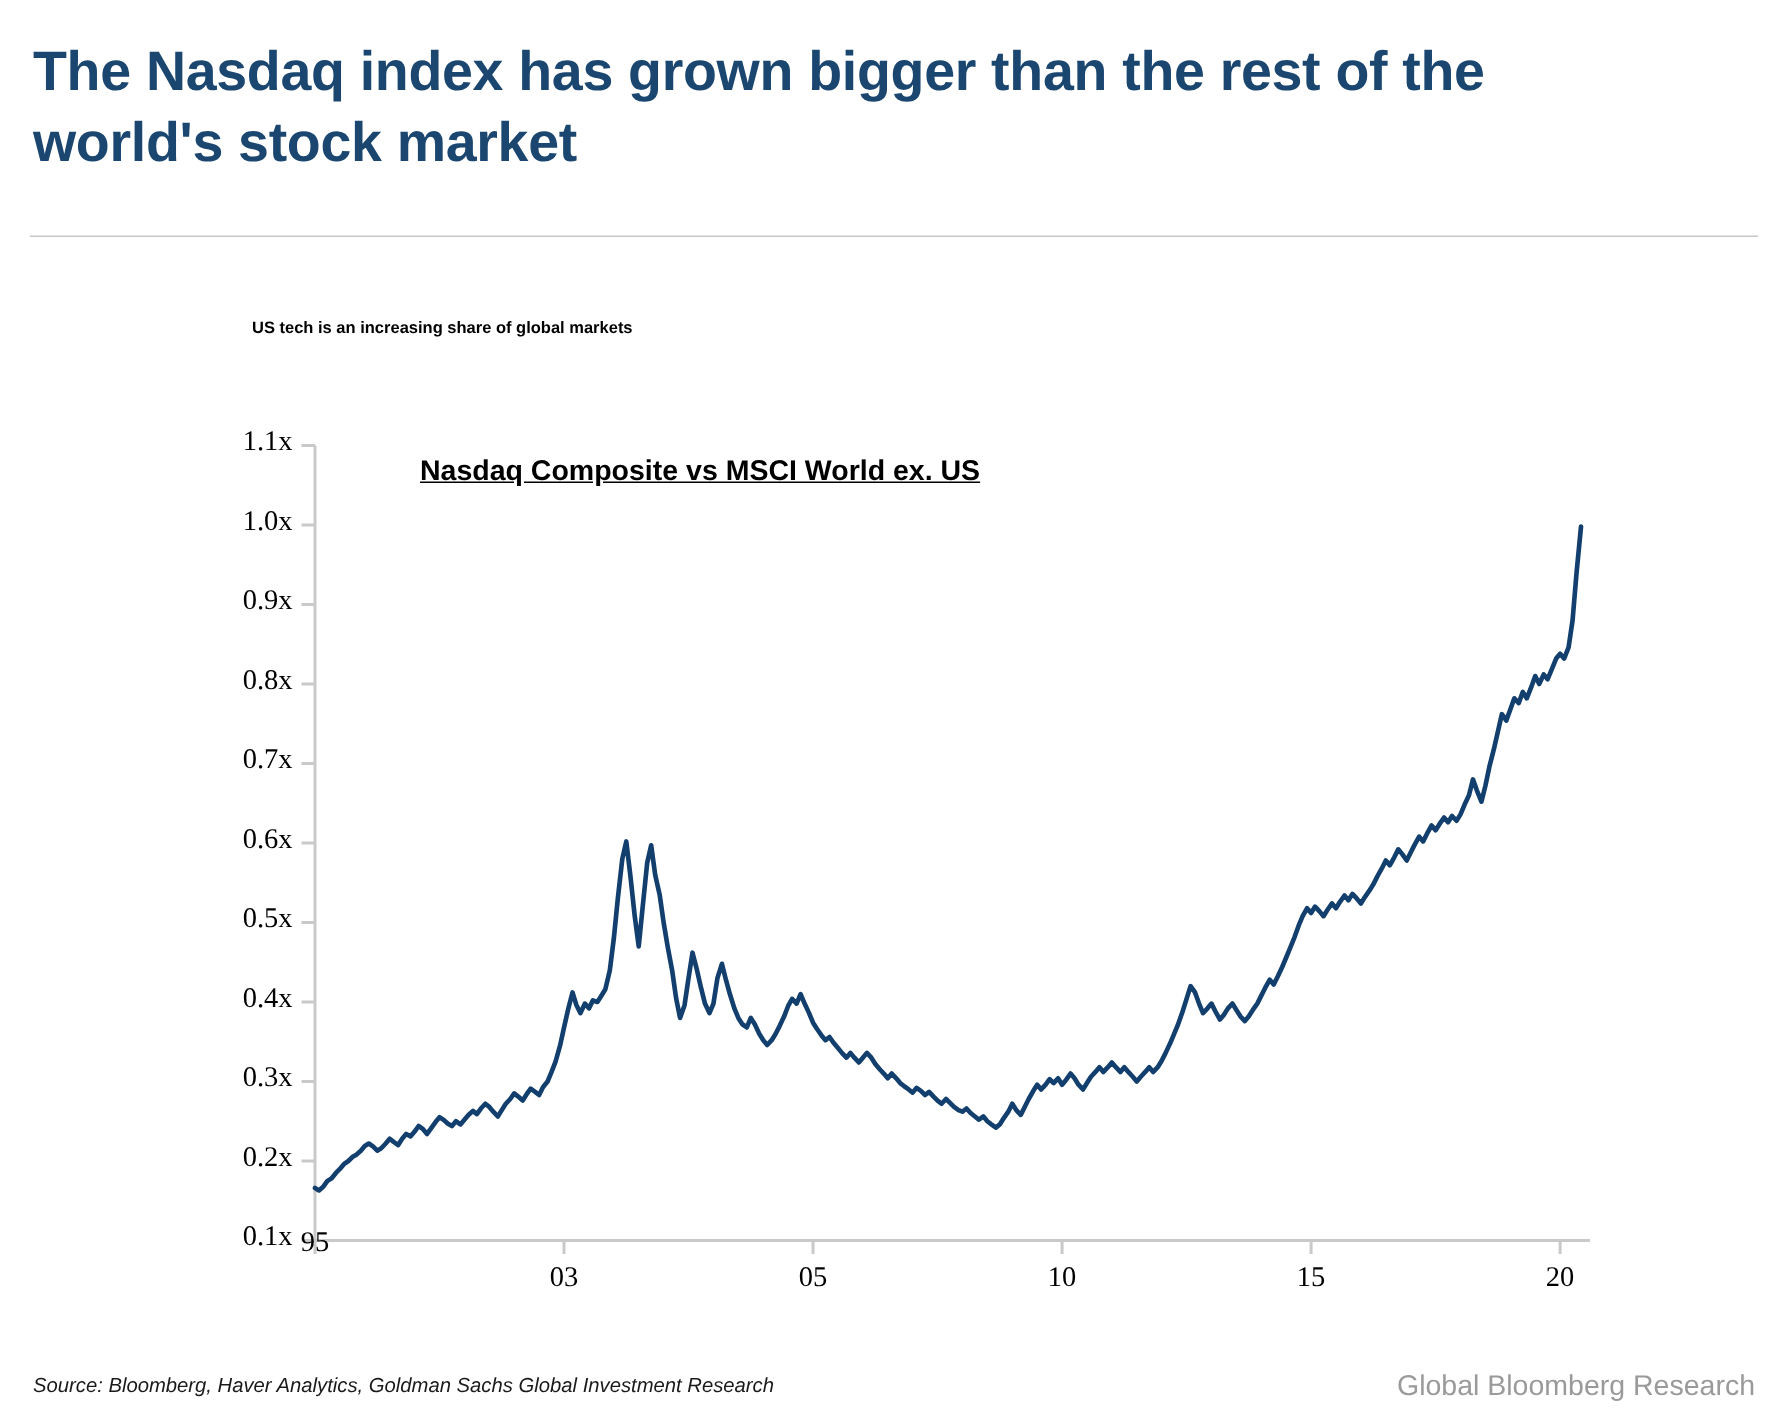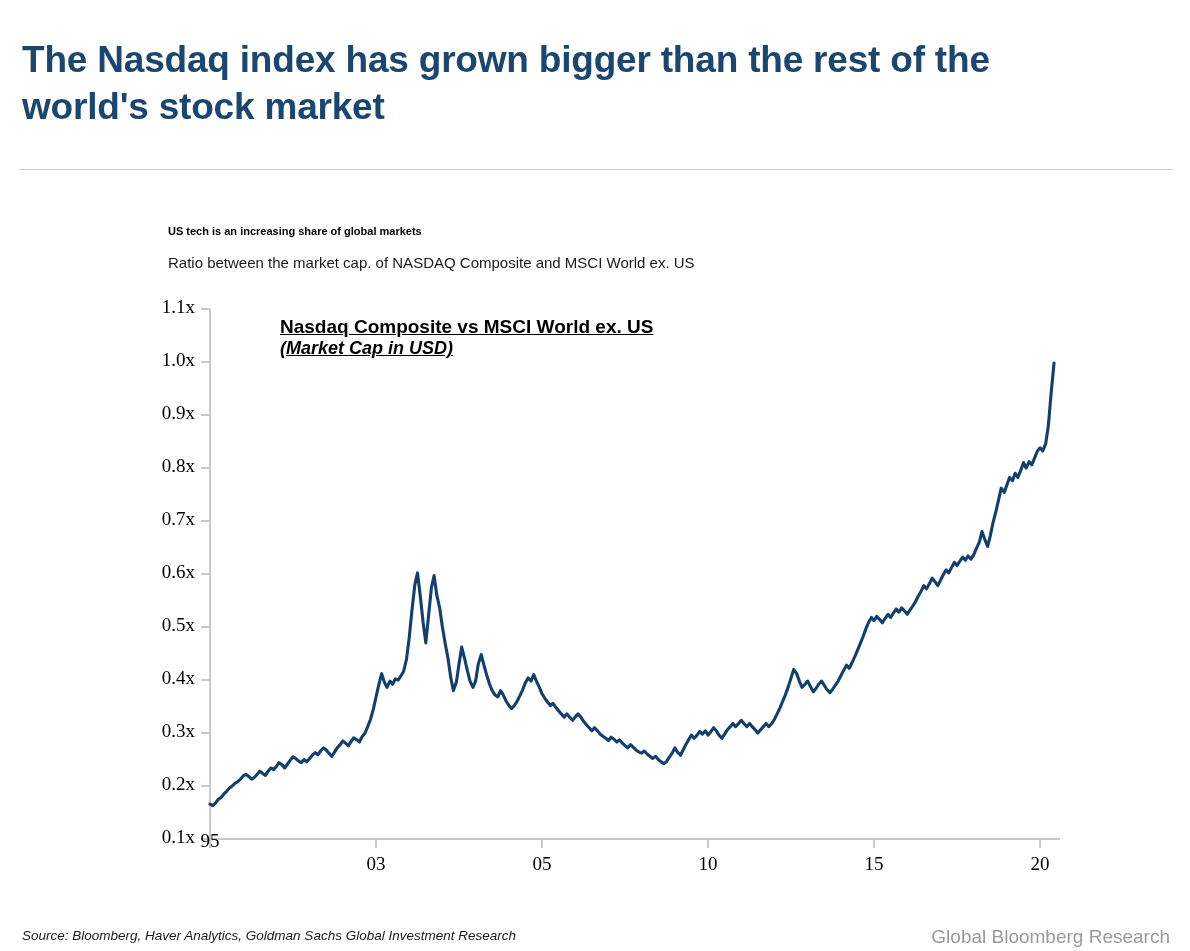--- a/index.html
+++ b/index.html
@@ -10,21 +10,20 @@
   body {
     width: 1190px;
     height: 951px;
     font-family: "Liberation Sans", sans-serif;
     position: relative;
     overflow: hidden;
   }
   .page {
     position: absolute;
     inset: 0;
-    margin-top: 12px;
   }
   .headline {
     position: absolute;
     left: 22px;
     top: 24px;
     width: 1040px;
     font-size: 37px;
     font-weight: bold;
     line-height: 1.28;
     color: #1a4670;
@@ -114,25 +113,23 @@
 </style>
 </head>
 <body>
 
 <div class="page">
 
   <div class="headline">The Nasdaq index has grown bigger than the rest of the world's stock market</div>
   <div class="header-rule"></div>
 
   <div class="panel-title">US tech is an increasing share of global markets</div>
-  <div class="panel-subtitle">Ratio between the market cap. of NASDAQ Composite and MSCI World ex. US</div>
 
   <div class="chart-title">
     <span>Nasdaq Composite vs MSCI World ex. US</span>
-    <span class="sub">(Market Cap in USD)</span>
   </div>
 
   <div class="chart-area">
     <svg id="chart-svg" width="1190" height="951">
         <line x1="210" y1="297" x2="210" y2="827" stroke="#c9c9c9" stroke-width="2"></line>
         <line x1="210" y1="827" x2="1060" y2="827" stroke="#c9c9c9" stroke-width="2"></line>
         <line x1="201" y1="297" x2="210" y2="297" stroke="#c9c9c9" stroke-width="2"></line>
         <line x1="201" y1="350" x2="210" y2="350" stroke="#c9c9c9" stroke-width="2"></line>
         <line x1="201" y1="403" x2="210" y2="403" stroke="#c9c9c9" stroke-width="2"></line>
         <line x1="201" y1="455.99999999999994" x2="210" y2="455.99999999999994" stroke="#c9c9c9" stroke-width="2"></line>

